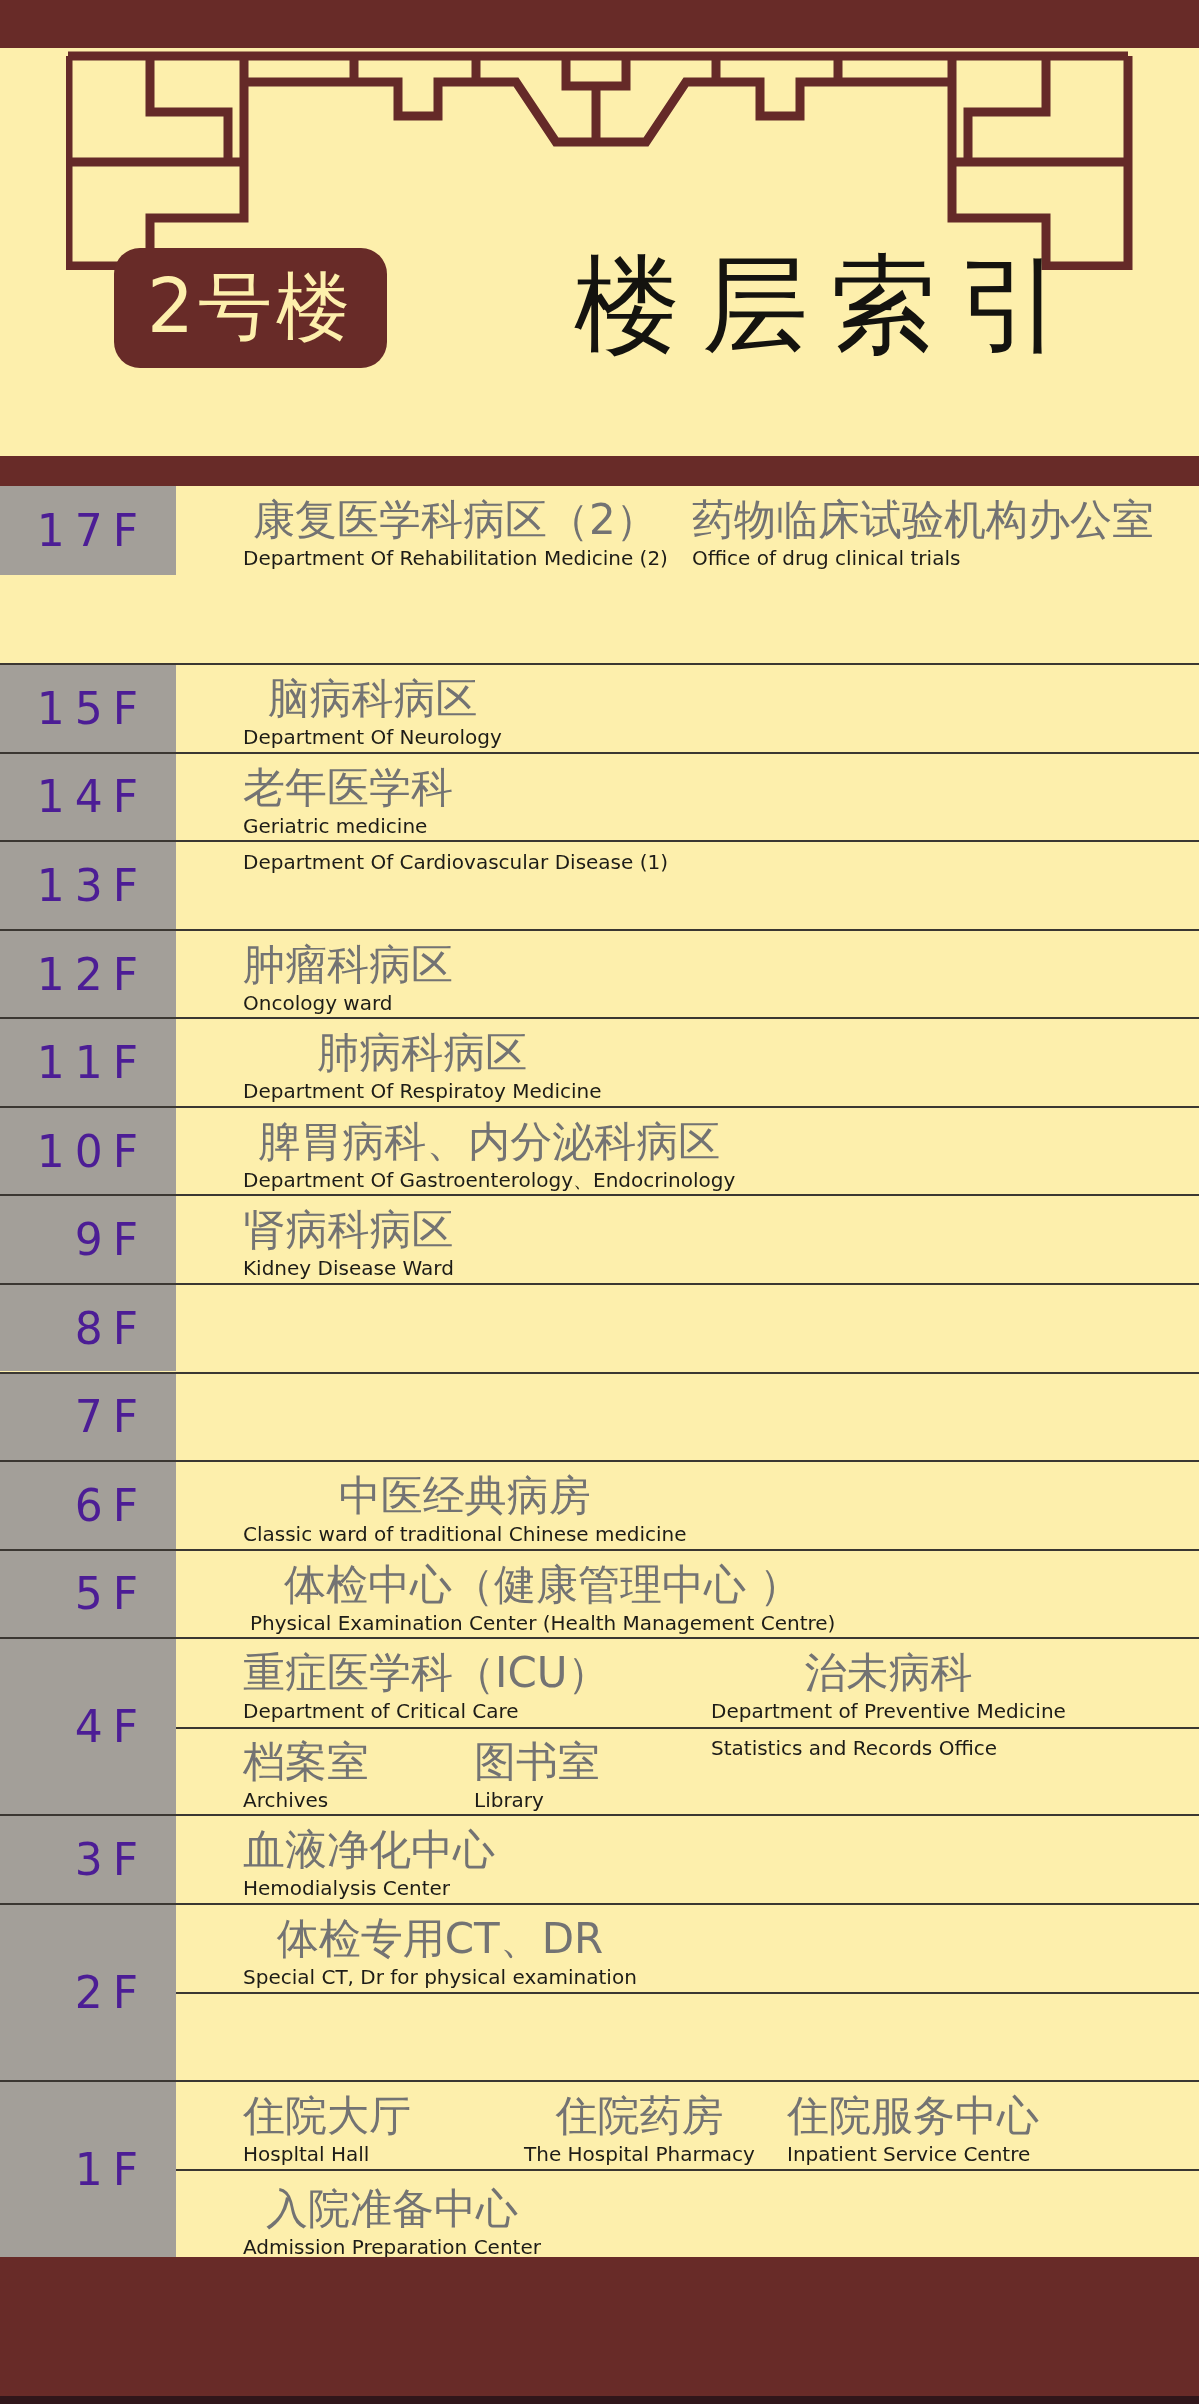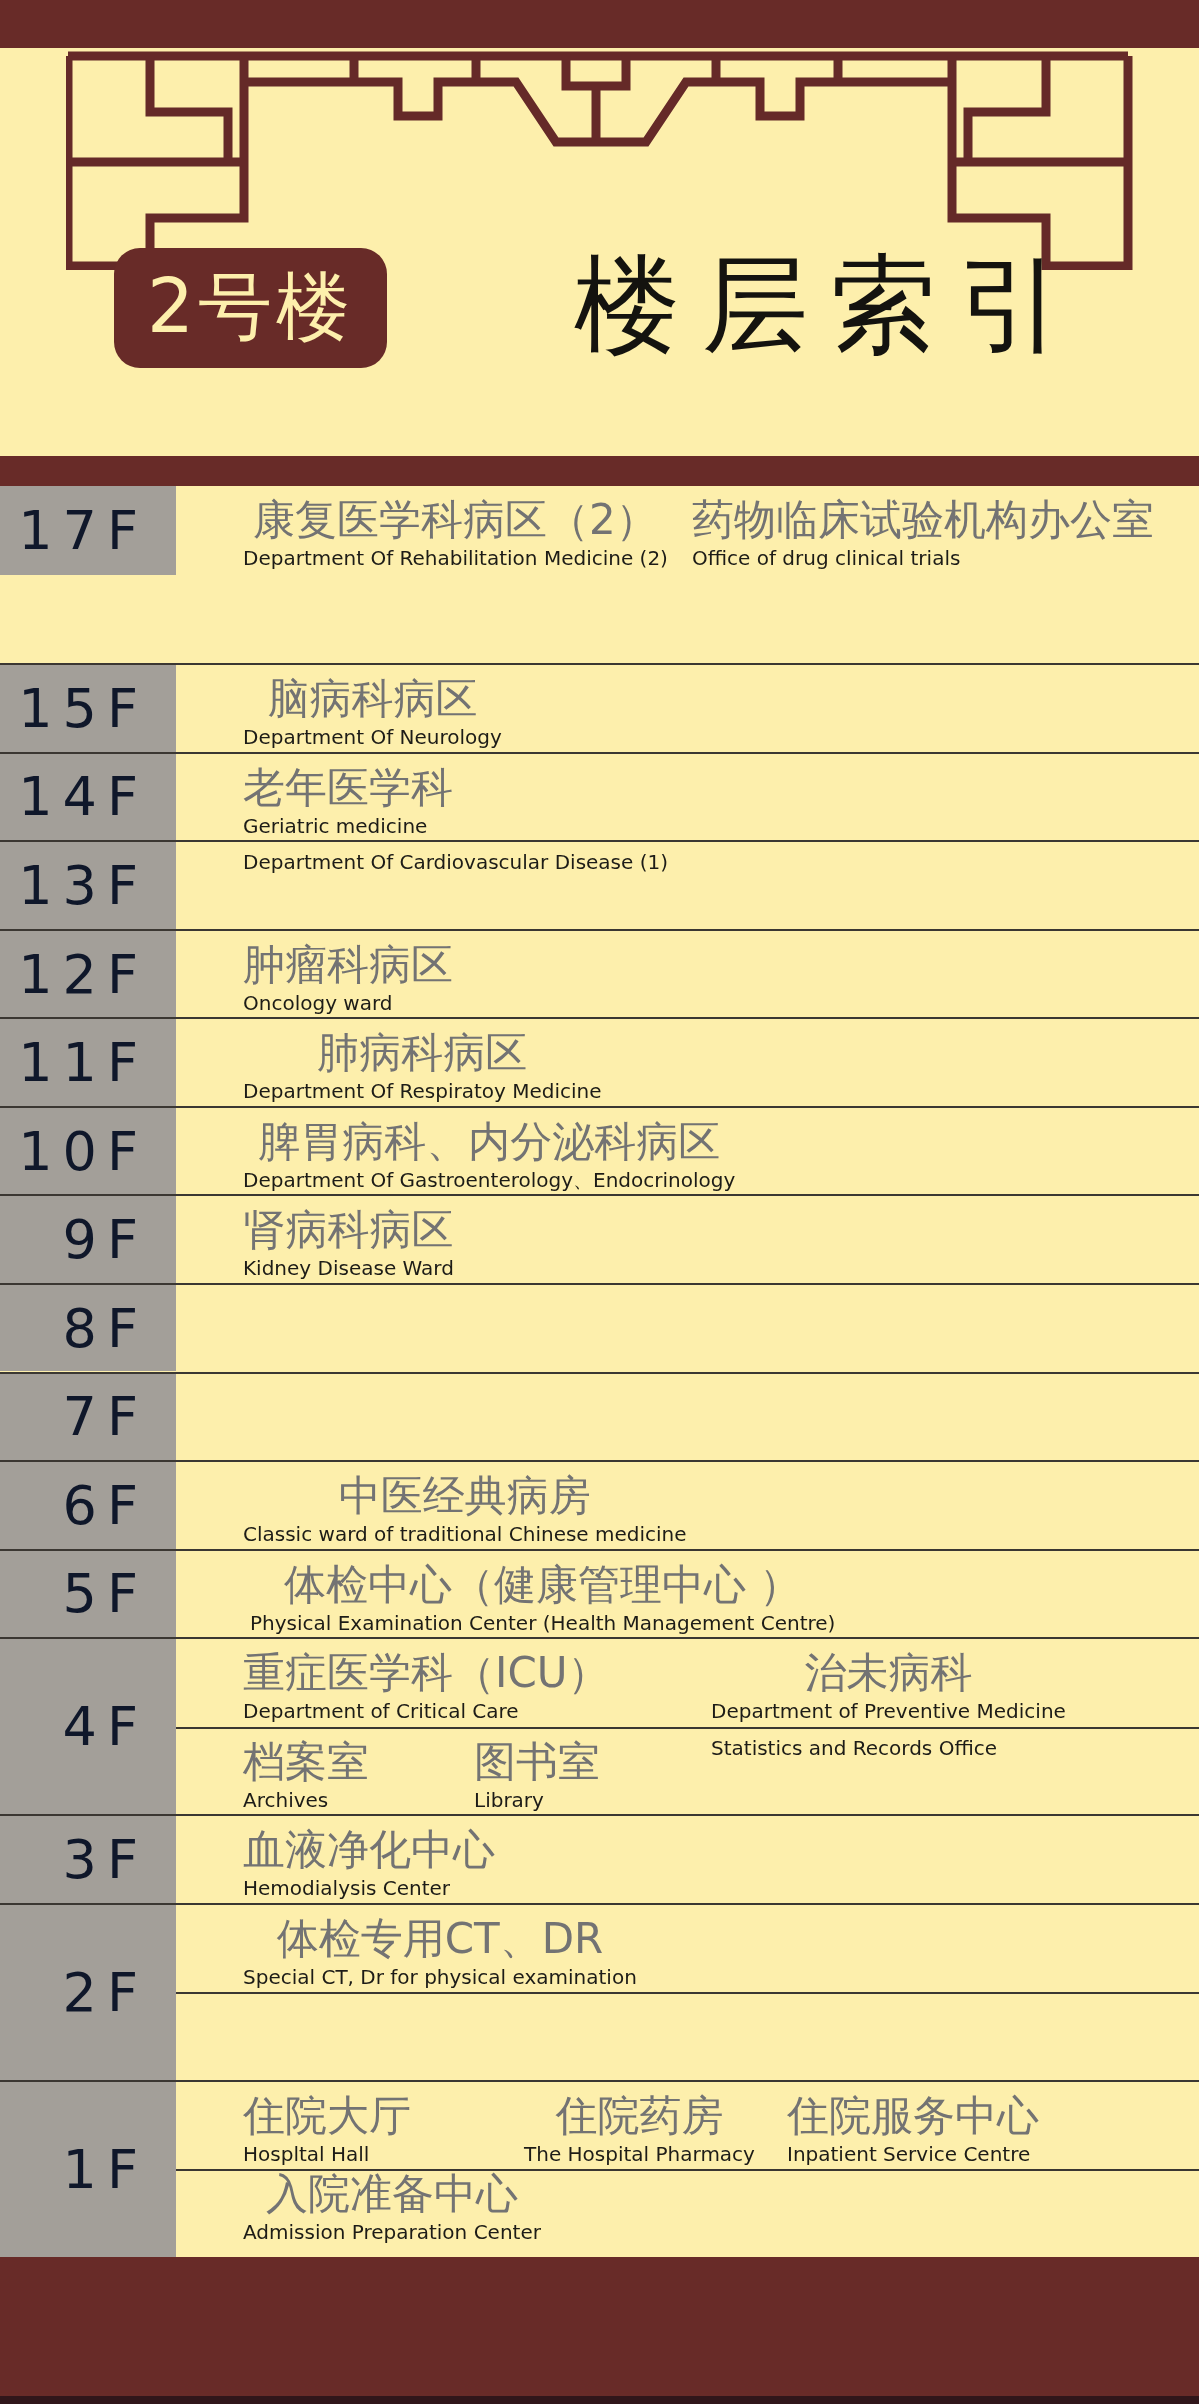--- a/index.html
+++ b/index.html
@@ -18,21 +18,21 @@
               text-align:center;font-size:106px;letter-spacing:22px;color:#14130f;font-weight:500;white-space:nowrap;}
 
   .divider-band{position:absolute;left:0;top:456px;width:1199px;height:30px;background:#682B28;}
 
   .floor-table{position:absolute;left:0;top:0;width:1199px;height:2404px;}
   .floor-row{position:absolute;left:0;width:1199px;box-sizing:border-box;}
   .floor-row.bordered{border-top:2px solid #3B3732;}
   .floor-label{position:absolute;left:0;top:0;bottom:0;width:176px;background:#A39F99;
                display:flex;align-items:center;justify-content:flex-end;
                padding-right:28px;box-sizing:border-box;
-               font-size:54px;letter-spacing:10px;color:#0f172a;}
+               font-size:44px;letter-spacing:10px;color:#4c1d95;}
   .sub-divider{position:absolute;left:176px;right:0;height:2px;background:#3B3732;}
   .entry{position:absolute;padding-top:8px;}
   .entry .zh{font-size:42px;line-height:52px;color:#737373;white-space:nowrap;text-align:center;}
   .entry .en{font-size:20px;line-height:25px;color:#1d1c17;white-space:nowrap;}
 
   .bottom-band{position:absolute;left:0;top:2257px;width:1199px;height:147px;background:#682B28;}
   .bottom-edge{position:absolute;left:0;top:2396px;width:1199px;height:8px;background:#30161a;}
 </style>
 </head>
 <body>
@@ -192,21 +192,21 @@
         </div>
         <div class="entry" style="left: 524px; top: 0px;">
           <div class="zh">住院药房</div>
           <div class="en">The Hospital Pharmacy</div>
         </div>
         <div class="entry" style="left: 787px; top: 0px;">
           <div class="zh">住院服务中心</div>
           <div class="en">Inpatient Service Centre</div>
         </div>
         <div class="sub-divider" style="top: 87.55px;"></div>
-        <div class="entry" style="left: 243px; top: 78px;">
+        <div class="entry" style="left: 243px; top: 93px;">
           <div class="zh">入院准备中心</div>
           <div class="en">Admission Preparation Center</div>
         </div>
       </div>
     </div>
 
   <div class="bottom-band"></div>
   <div class="bottom-edge"></div>
 </div>
 

